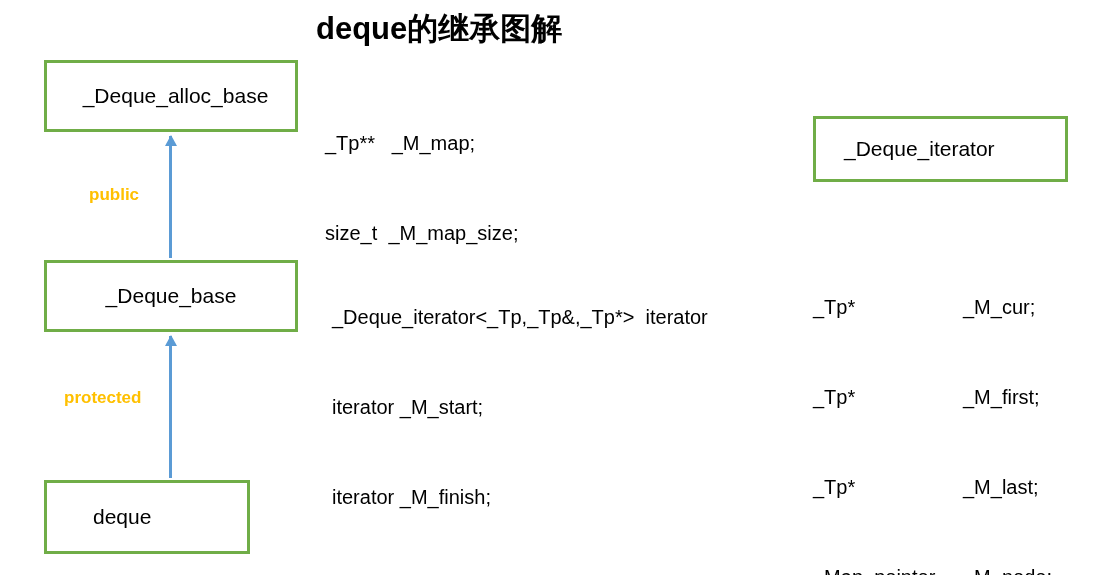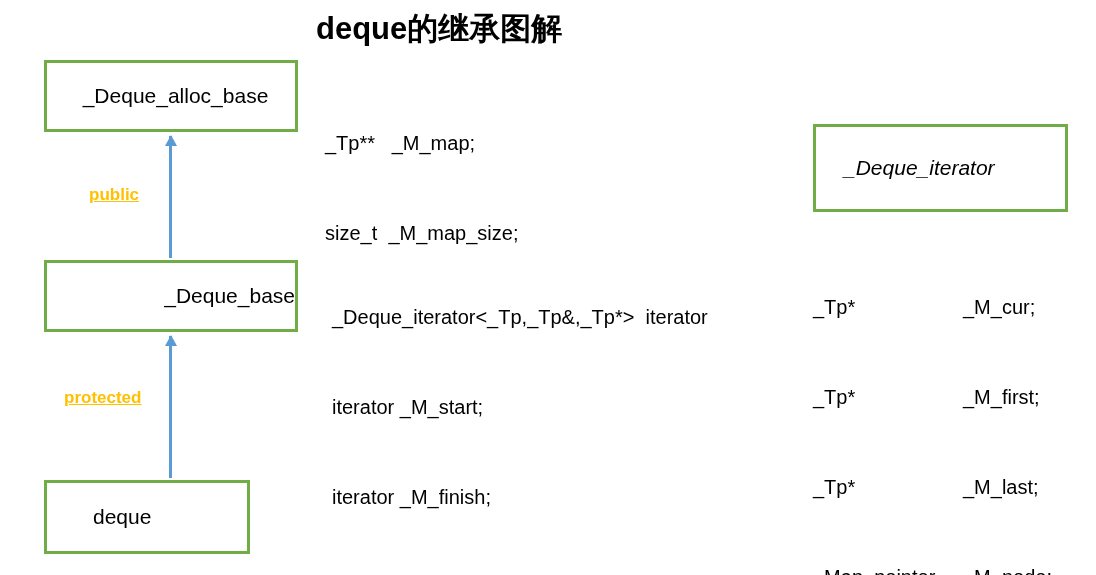--- a/index.html
+++ b/index.html
@@ -41,23 +41,23 @@
     display: flex;
     align-items: center;
   }
   .class-box .box-label {
     font-size: 21px;
     color: #000000;
     white-space: nowrap;
   }
 
   .box-alloc-base { left: 44px;  top: 60px;  width: 254px; height: 72px; justify-content: center; padding-left: 9px; }
-  .box-base       { left: 44px;  top: 260px; width: 254px; height: 72px; justify-content: flex-end; }
+  .box-base       { left: 44px;  top: 260px; width: 254px; height: 72px; justify-content: center; }
   .box-deque      { left: 44px;  top: 480px; width: 206px; height: 74px; justify-content: flex-start; padding-left: 46px; }
-  .box-iterator   { left: 813px; top: 124px; width: 255px; height: 88px; justify-content: flex-start; padding-left: 28px; font-style: italic; }
+  .box-iterator   { left: 813px; top: 116px; width: 255px; height: 66px; justify-content: flex-start; padding-left: 28px; }
 
   
   .arrow {
     position: absolute;
     width: 3px;
     background: #5B9BD5;
   }
   .arrow::before {
     content: "";
     position: absolute;
@@ -73,21 +73,20 @@
   .arrow-public    { left: 169px; top: 136px; height: 122px; }
   .arrow-protected { left: 169px; top: 336px; height: 142px; }
 
   
   .edge-label {
     position: absolute;
     font-size: 17px;
     font-weight: bold;
     color: #FFC000;
     white-space: nowrap;
-    text-decoration: underline;
   }
   .label-public    { left: 89px; top: 185px; }
   .label-protected { left: 64px; top: 388px; }
 
   
   .member-block {
     position: absolute;
     font-size: 20px;
     color: #000000;
     line-height: 30px;

